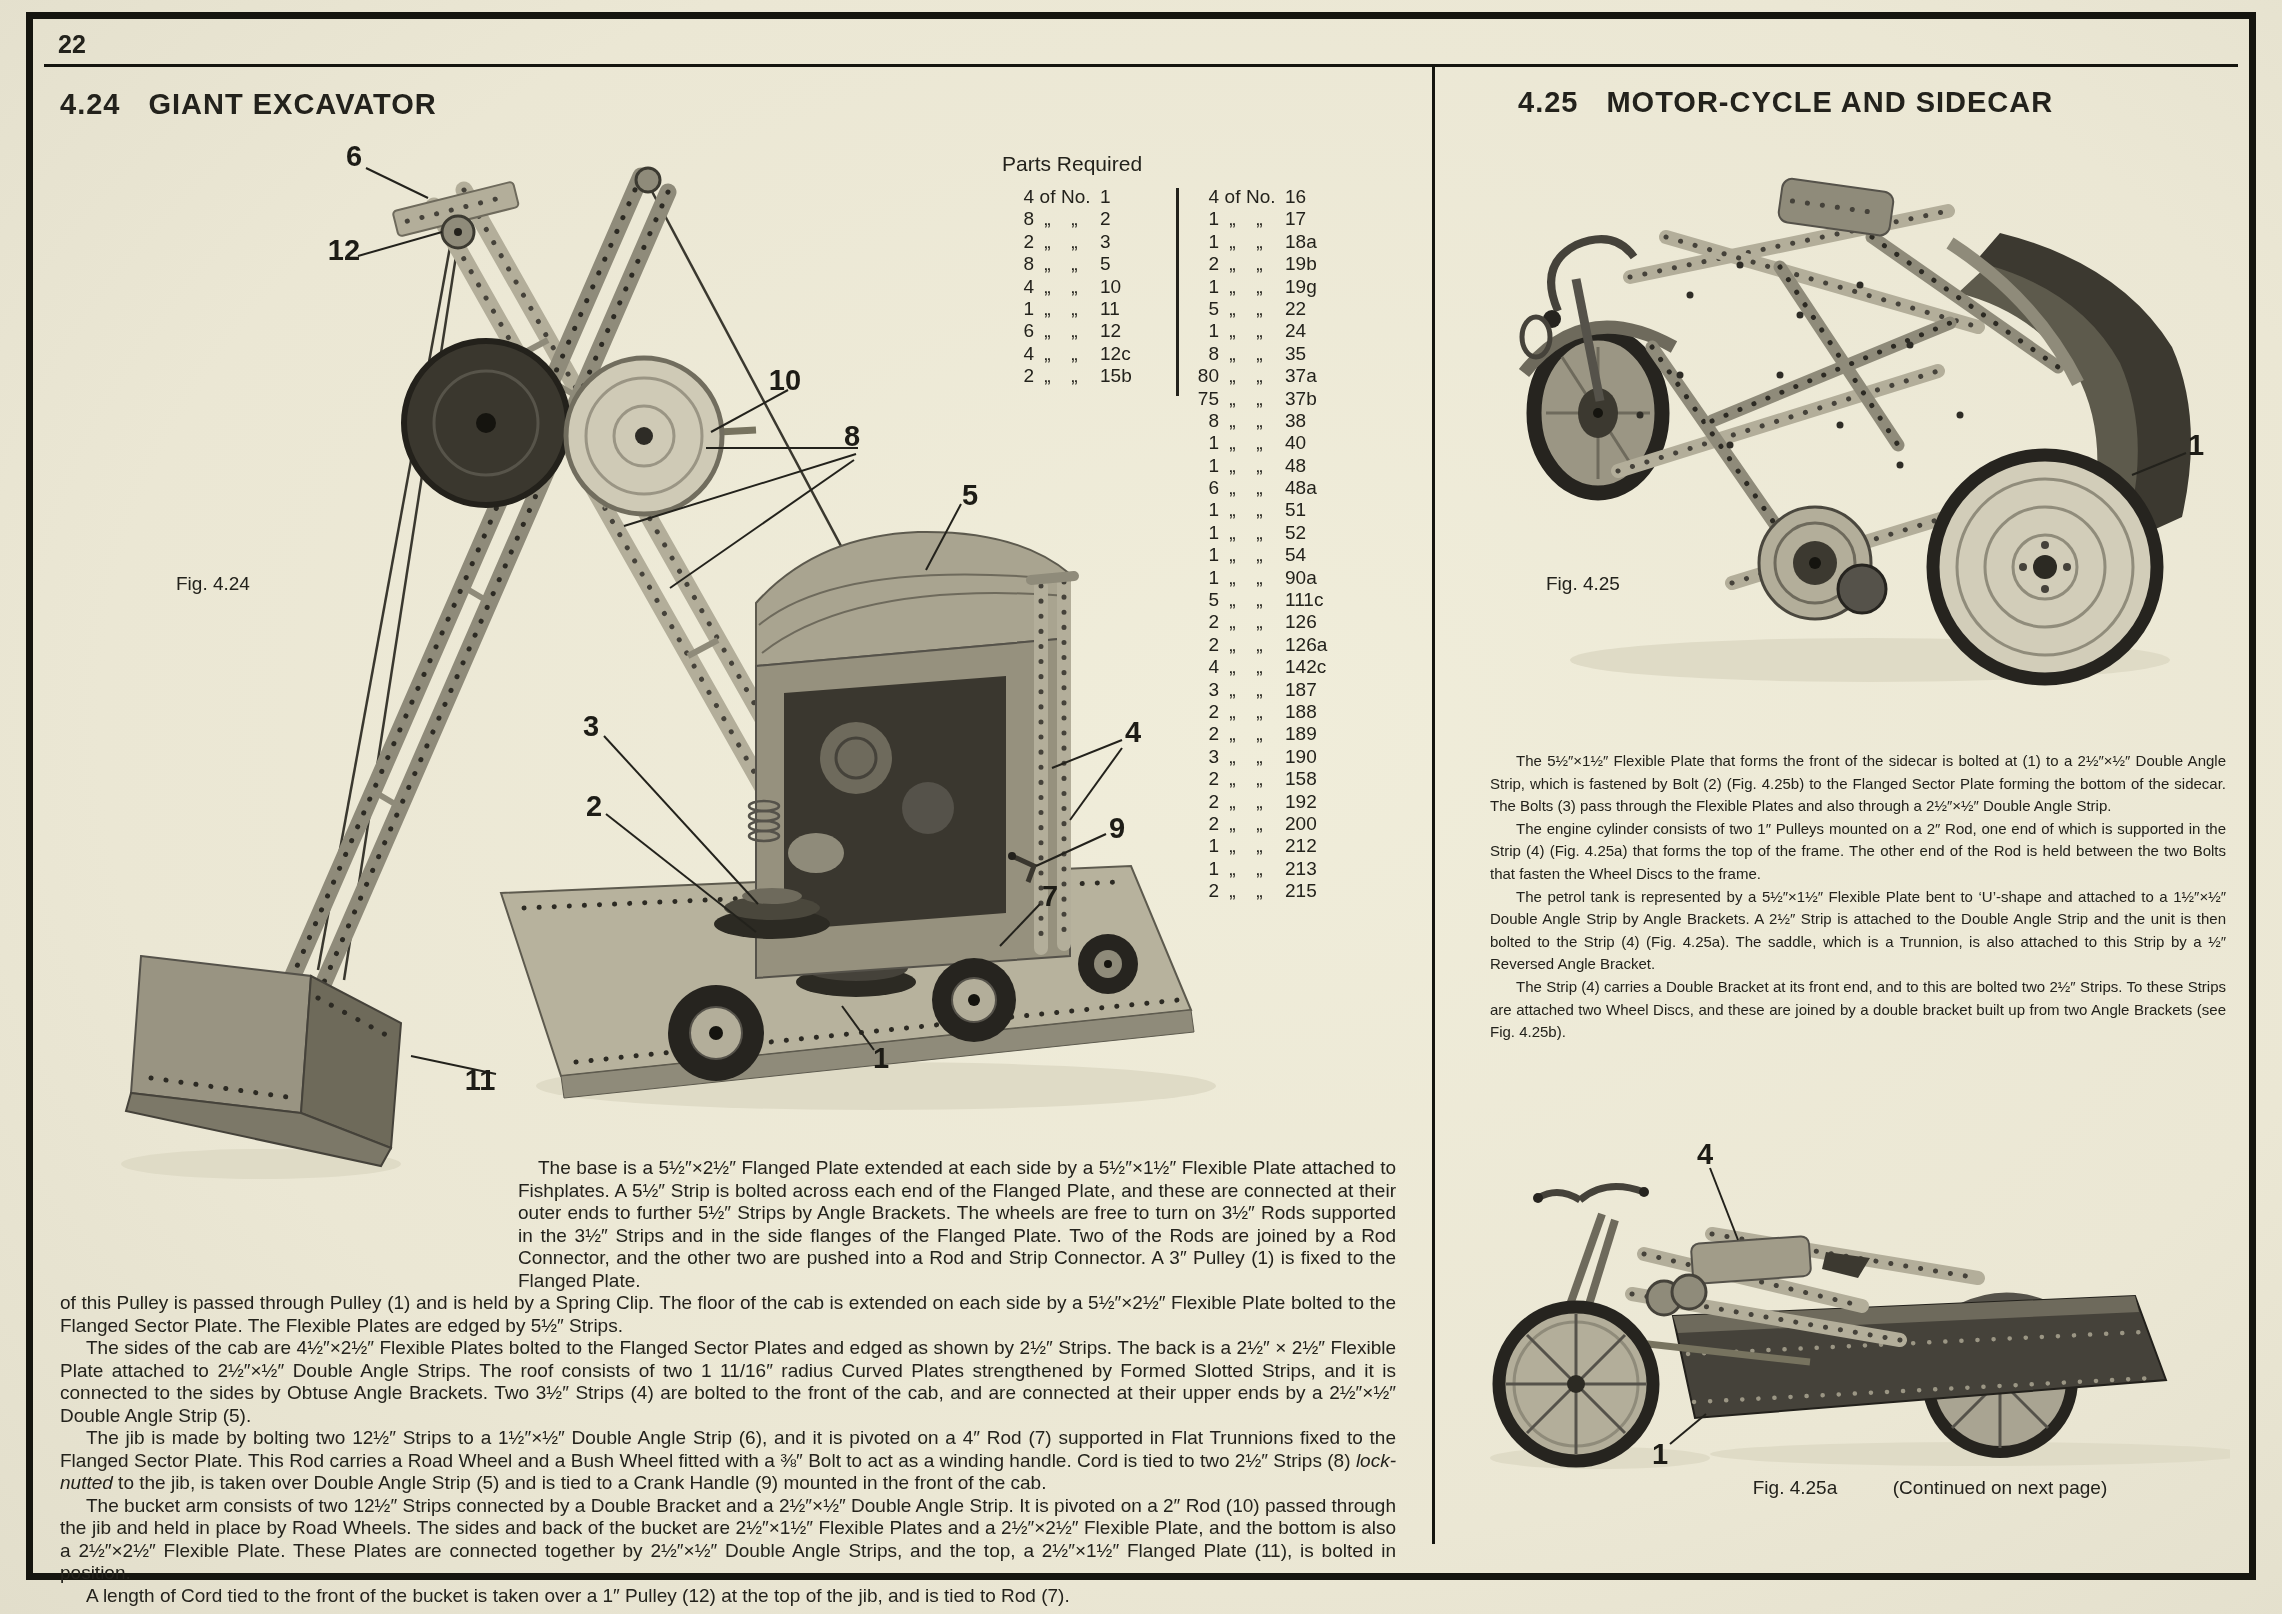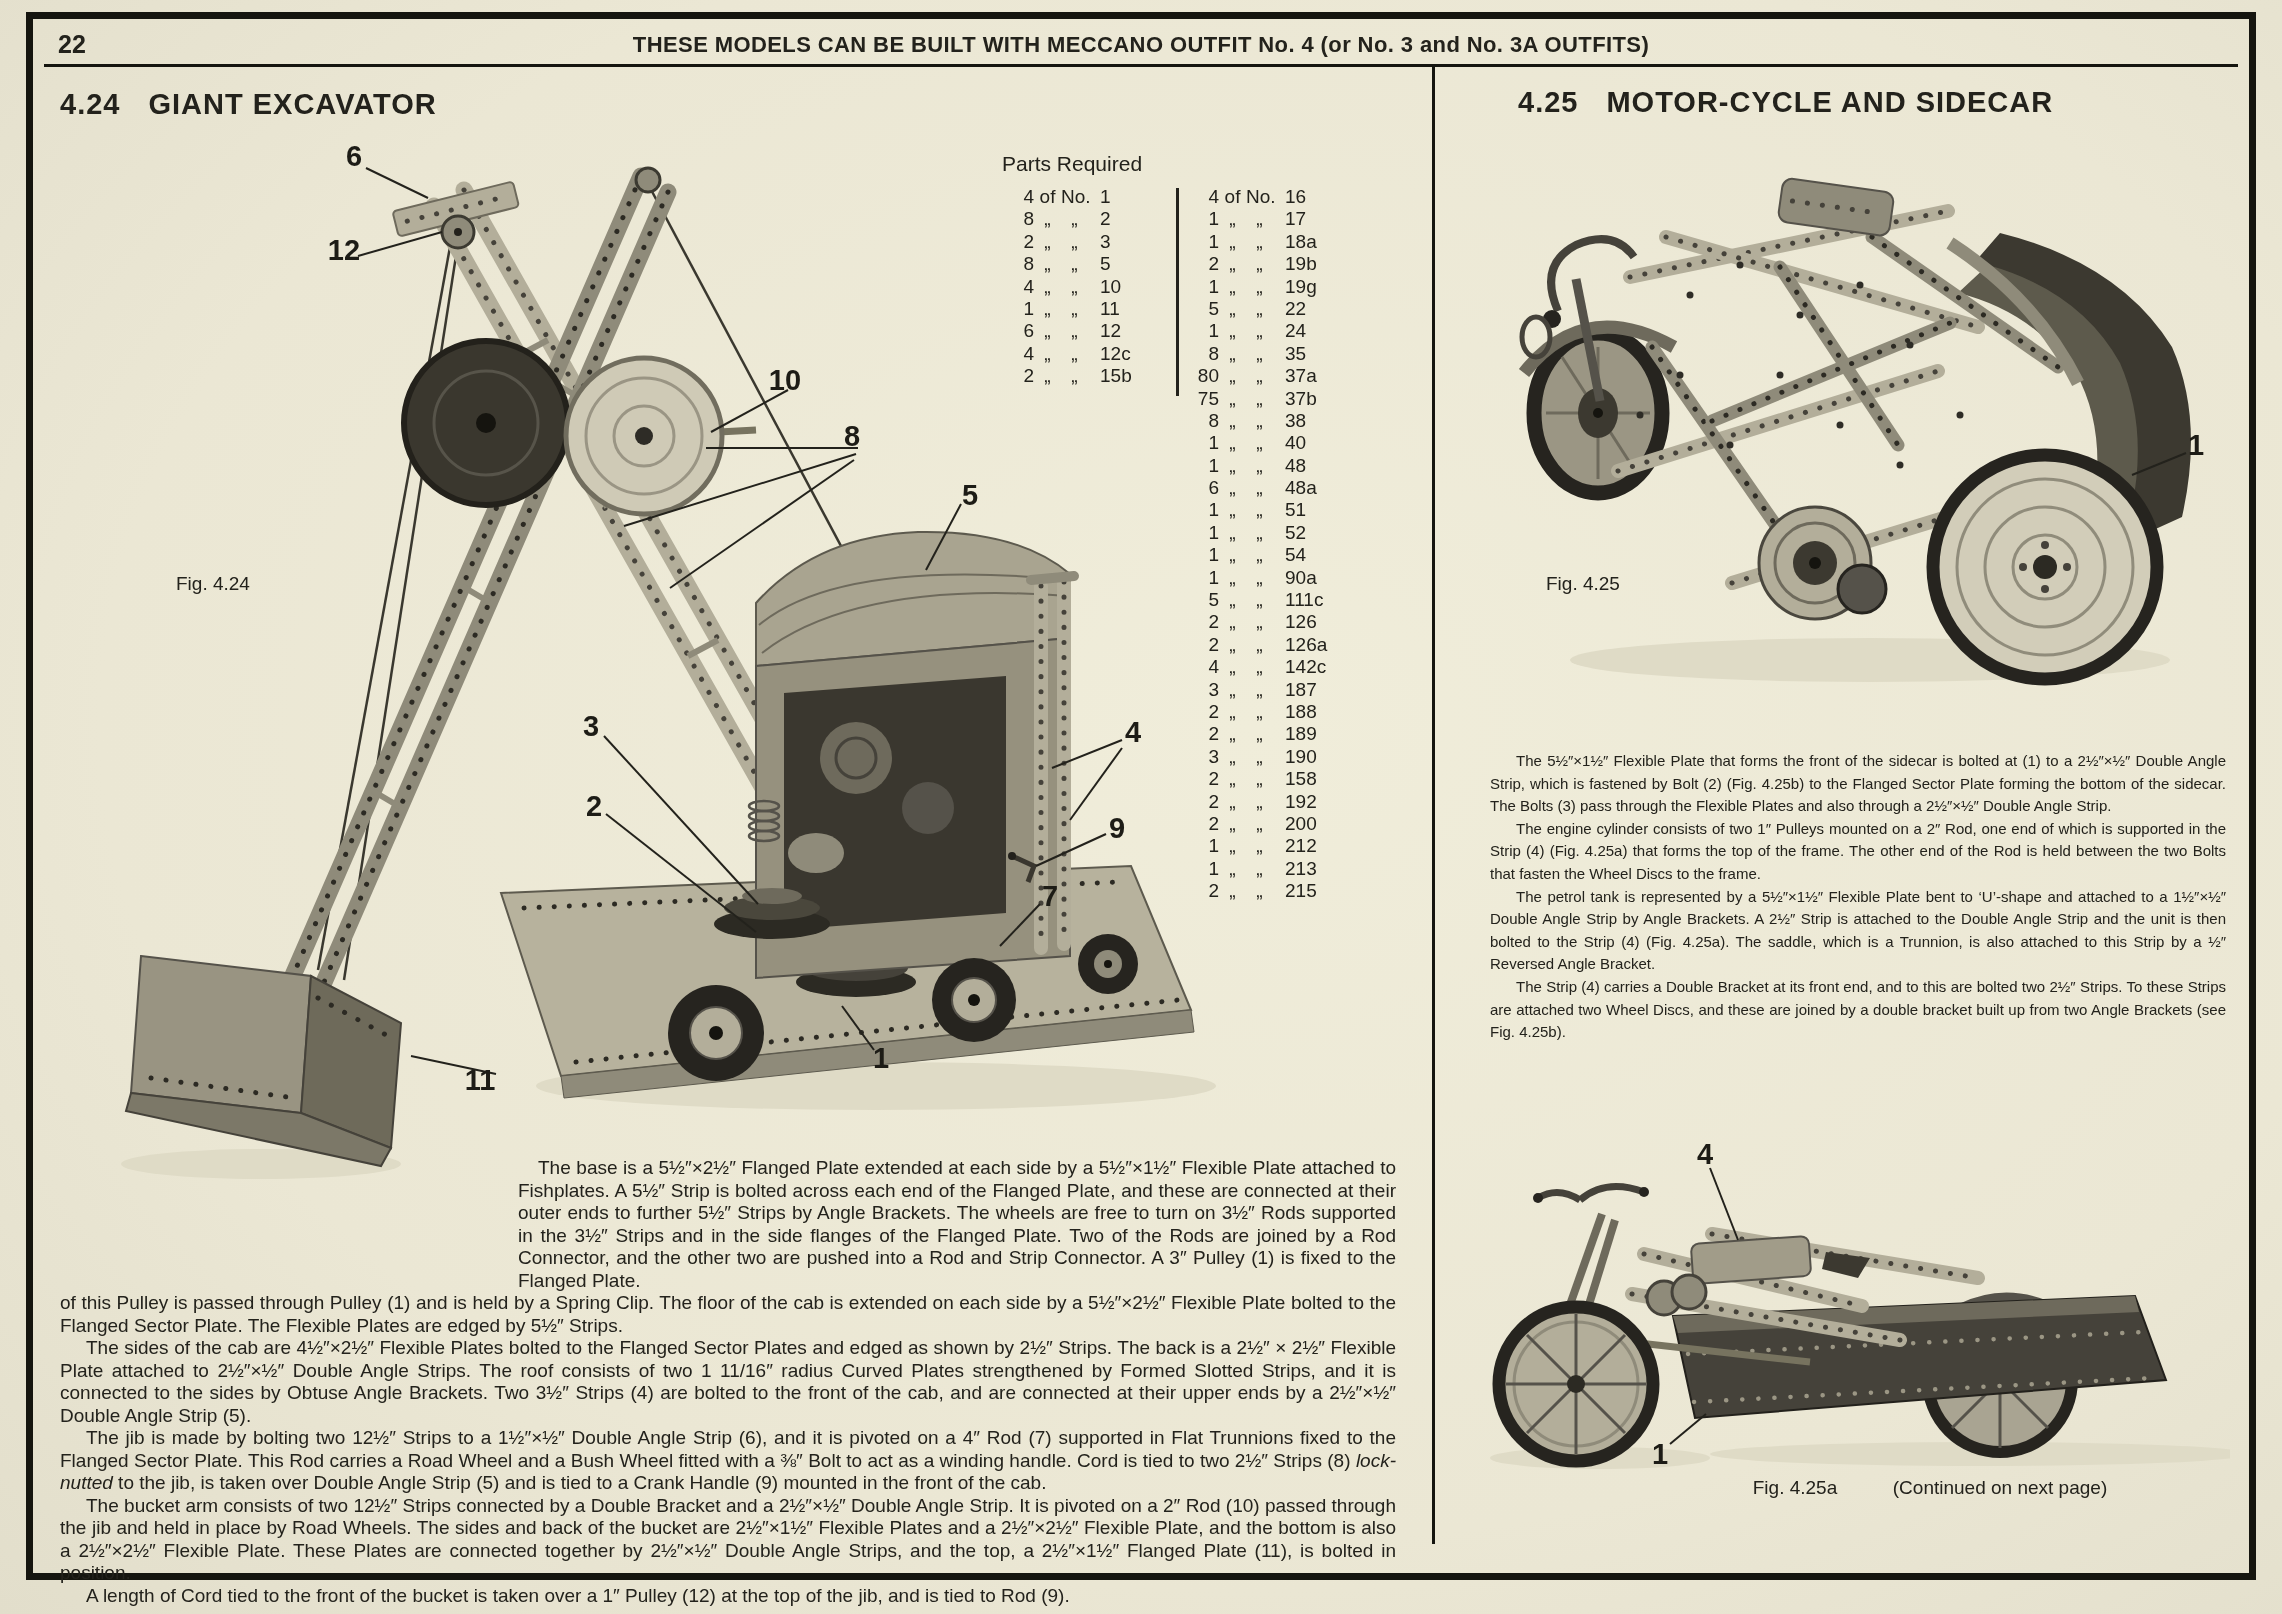--- a/index.html
+++ b/index.html
@@ -65,21 +65,20 @@
   .cable{stroke:#3a382f;stroke-width:2.5;fill:none;}
   .leader{stroke:#23221c;stroke-width:2;fill:none;}
   .rung{stroke:#8f8b7a;stroke-width:6;}
 </style>
 </head>
 <body>
 
 <div class="page">
   <div class="frame"></div>
   <div class="pagenum">22</div>
-  <div class="header-title">THESE MODELS CAN BE BUILT WITH MECCANO OUTFIT No. 4 (or No. 3 and No. 3A OUTFITS)</div>
   <div class="header-rule"></div>
   <div class="col-divider"></div>
 
   <h2 class="sec-title left-col">
     <span class="sec-num">4.24</span><span class="sec-name">GIANT EXCAVATOR</span>
   </h2>
   <h2 class="sec-title right-col">
     <span class="sec-num">4.25</span><span class="sec-name">MOTOR-CYCLE AND SIDECAR</span>
   </h2>
 
@@ -536,21 +535,21 @@
   </div>
 
   <div class="body-left">
     <div class="indent-wrap">
       <p class="p-first">The base is a 5½″×2½″ Flanged Plate extended at each side by a 5½″×1½″ Flexible Plate attached to Fishplates. A 5½″ Strip is bolted across each end of the Flanged Plate, and these are connected at their outer ends to further 5½″ Strips by Angle Brackets. The wheels are free to turn on 3½″ Rods supported in the 3½″ Strips and in the side flanges of the Flanged Plate. Two of the Rods are joined by a Rod Connector, and the other two are pushed into a Rod and Strip Connector. A 3″ Pulley (1) is fixed to the Flanged Plate.</p>
     </div>
     <p>of this Pulley is passed through Pulley (1) and is held by a Spring Clip. The floor of the cab is extended on each side by a 5½″×2½″ Flexible Plate bolted to the Flanged Sector Plate. The Flexible Plates are edged by 5½″ Strips.</p>
     <p class="ind">The sides of the cab are 4½″×2½″ Flexible Plates bolted to the Flanged Sector Plates and edged as shown by 2½″ Strips. The back is a 2½″ × 2½″ Flexible Plate attached to 2½″×½″ Double Angle Strips. The roof consists of two 1 11/16″ radius Curved Plates strengthened by Formed Slotted Strips, and it is connected to the sides by Obtuse Angle Brackets. Two 3½″ Strips (4) are bolted to the front of the cab, and are connected at their upper ends by a 2½″×½″ Double Angle Strip (5).</p>
     <p class="ind"><span>The jib is made by bolting two 12½″ Strips to a 1½″×½″ Double Angle Strip (6), and it is pivoted on a 4″ Rod (7) supported in Flat Trunnions fixed to the Flanged Sector Plate. This Rod carries a Road Wheel and a Bush Wheel fitted with a ⅜″ Bolt to act as a winding handle. Cord is tied to two 2½″ Strips (8) </span><i>lock-nutted</i><span> to the jib, is taken over Double Angle Strip (5) and is tied to a Crank Handle (9) mounted in the front of the cab.</span></p>
     <p class="ind">The bucket arm consists of two 12½″ Strips connected by a Double Bracket and a 2½″×½″ Double Angle Strip. It is pivoted on a 2″ Rod (10) passed through the jib and held in place by Road Wheels. The sides and back of the bucket are 2½″×1½″ Flexible Plates and a 2½″×2½″ Flexible Plate, and the bottom is also a 2½″×2½″ Flexible Plate. These Plates are connected together by 2½″×½″ Double Angle Strips, and the top, a 2½″×1½″ Flanged Plate (11), is bolted in position.</p>
-    <p class="ind">A length of Cord tied to the front of the bucket is taken over a 1″ Pulley (12) at the top of the jib, and is tied to Rod (9).</p>
+    <p class="ind">A length of Cord tied to the front of the bucket is taken over a 1″ Pulley (12) at the top of the jib, and is tied to Rod (7).</p>
   </div>
 
   <div class="fig fig-425">
     <svg viewBox="0 0 750 590">
       <ellipse cx="390" cy="545" rx="300" ry="22" fill="#dfdbc6"></ellipse>
 
       <g>
         <path d="M520,118 Q640,148 692,232 Q724,304 702,402 L636,432 Q668,318 626,240 Q576,168 494,148 Z" fill="#3c3930"></path>
         <path d="M508,150 Q600,176 640,248 Q668,312 652,392 L610,410 Q630,320 596,258 Q552,196 478,178 Z" fill="#5d5a4c"></path>
       </g>

